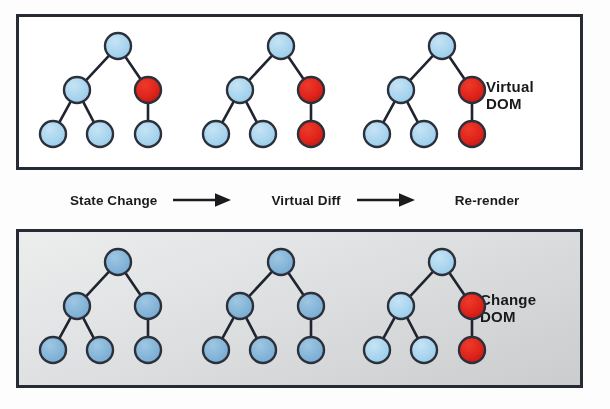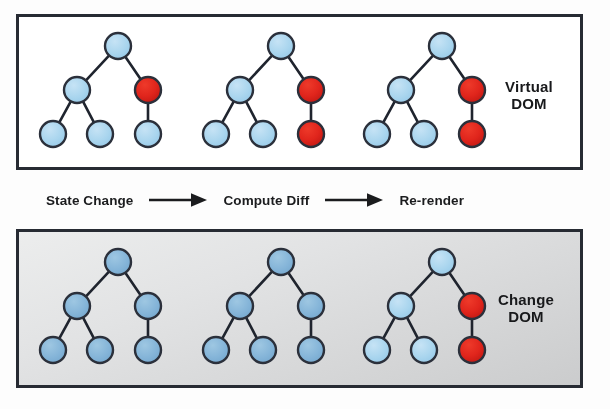--- a/index.html
+++ b/index.html
@@ -20,21 +20,20 @@
   }
   .panel.browser{
     left:16px;top:229px;width:567px;height:159px;
     background:linear-gradient(160deg,#eceded 0%,#e2e3e4 35%,#d4d5d6 75%,#cbcccd 100%);
     border:3px solid #272b33;
   }
 
   .panel-label{
     position:absolute;
     right:8px;
-    text-align:center;
     font-weight:bold;
     color:#18191b;
     line-height:1.12;
     letter-spacing:0.2px;
     white-space:pre-line;
     font-size:15px;
   }
   .panel.virtual .panel-label{top:62px;width:86px;}
   .panel.browser .panel-label{top:60px;width:92px;}
 
@@ -44,20 +43,21 @@
     position:absolute;
     left:16px;top:178px;width:567px;height:44px;
     display:flex;align-items:center;
   }
   .flow-label{
     font-size:13.5px;
     font-weight:bold;
     color:#1b1c1e;
     white-space:nowrap;
     letter-spacing:0.1px;
+    margin-left:24px;
   }
   .flow-arrow{display:block;}
   .sp-a{width:30px;}
   .sp-b{width:14px;}
   .sp-c{width:14px;}
   .sp-d{width:14px;}
   .sp-e{width:14px;}
 </style>
 </head>
 <body>
@@ -171,21 +171,21 @@
 
   <div class="flowrow">
     <div class="sp-a"></div>
     <div class="flow-label">State Change</div>
     <div class="sp-b"></div>
     <svg class="flow-arrow" width="62" height="18" viewBox="0 0 62 18">
       <line x1="2" y1="9" x2="46" y2="9" stroke="#1b1c1e" stroke-width="2.6"></line>
       <polygon points="44,2.2 60,9 44,15.8" fill="#1b1c1e"></polygon>
     </svg>
     <div class="sp-c"></div>
-    <div class="flow-label">Compute Diff</div>
+    <div class="flow-label">Virtual Diff</div>
     <div class="sp-d"></div>
     <svg class="flow-arrow" width="62" height="18" viewBox="0 0 62 18">
       <line x1="2" y1="9" x2="46" y2="9" stroke="#1b1c1e" stroke-width="2.6"></line>
       <polygon points="44,2.2 60,9 44,15.8" fill="#1b1c1e"></polygon>
     </svg>
     <div class="sp-e"></div>
     <div class="flow-label">Re-render</div>
   </div>
 
 </div>

